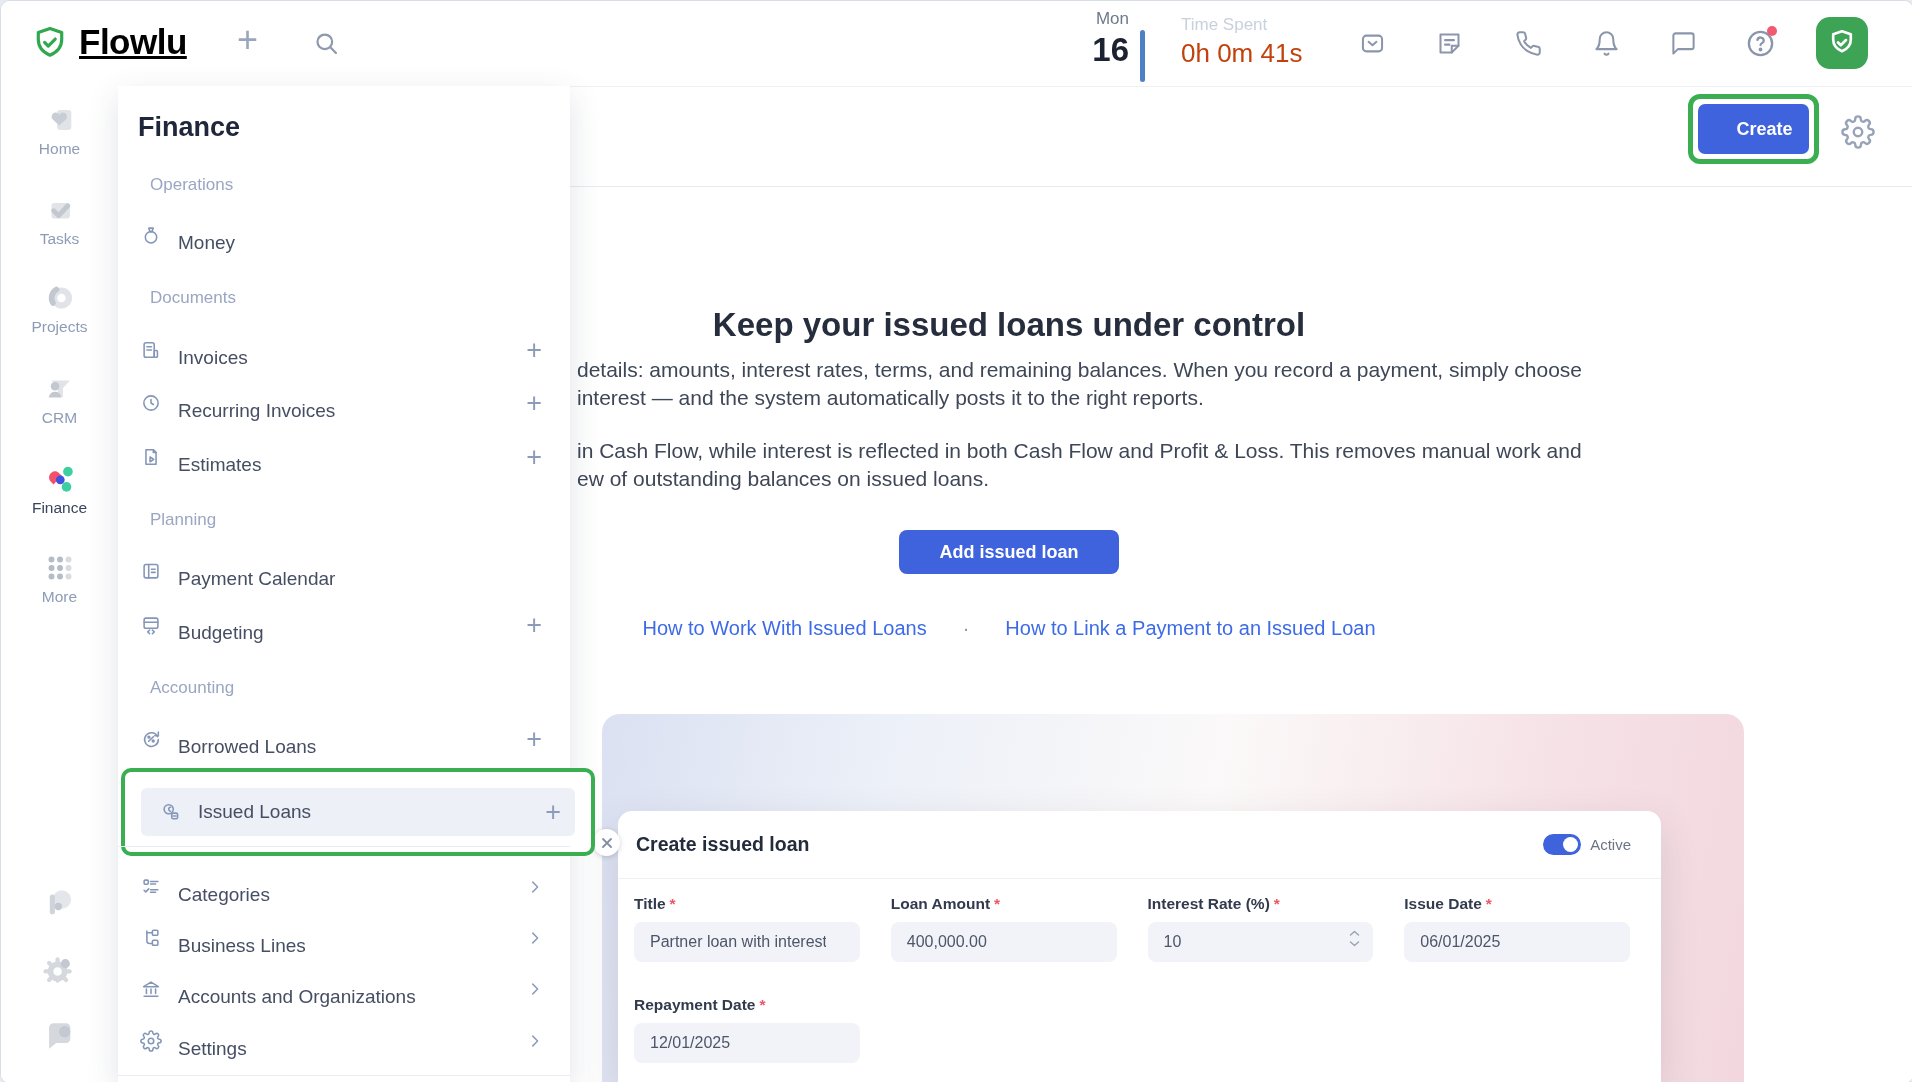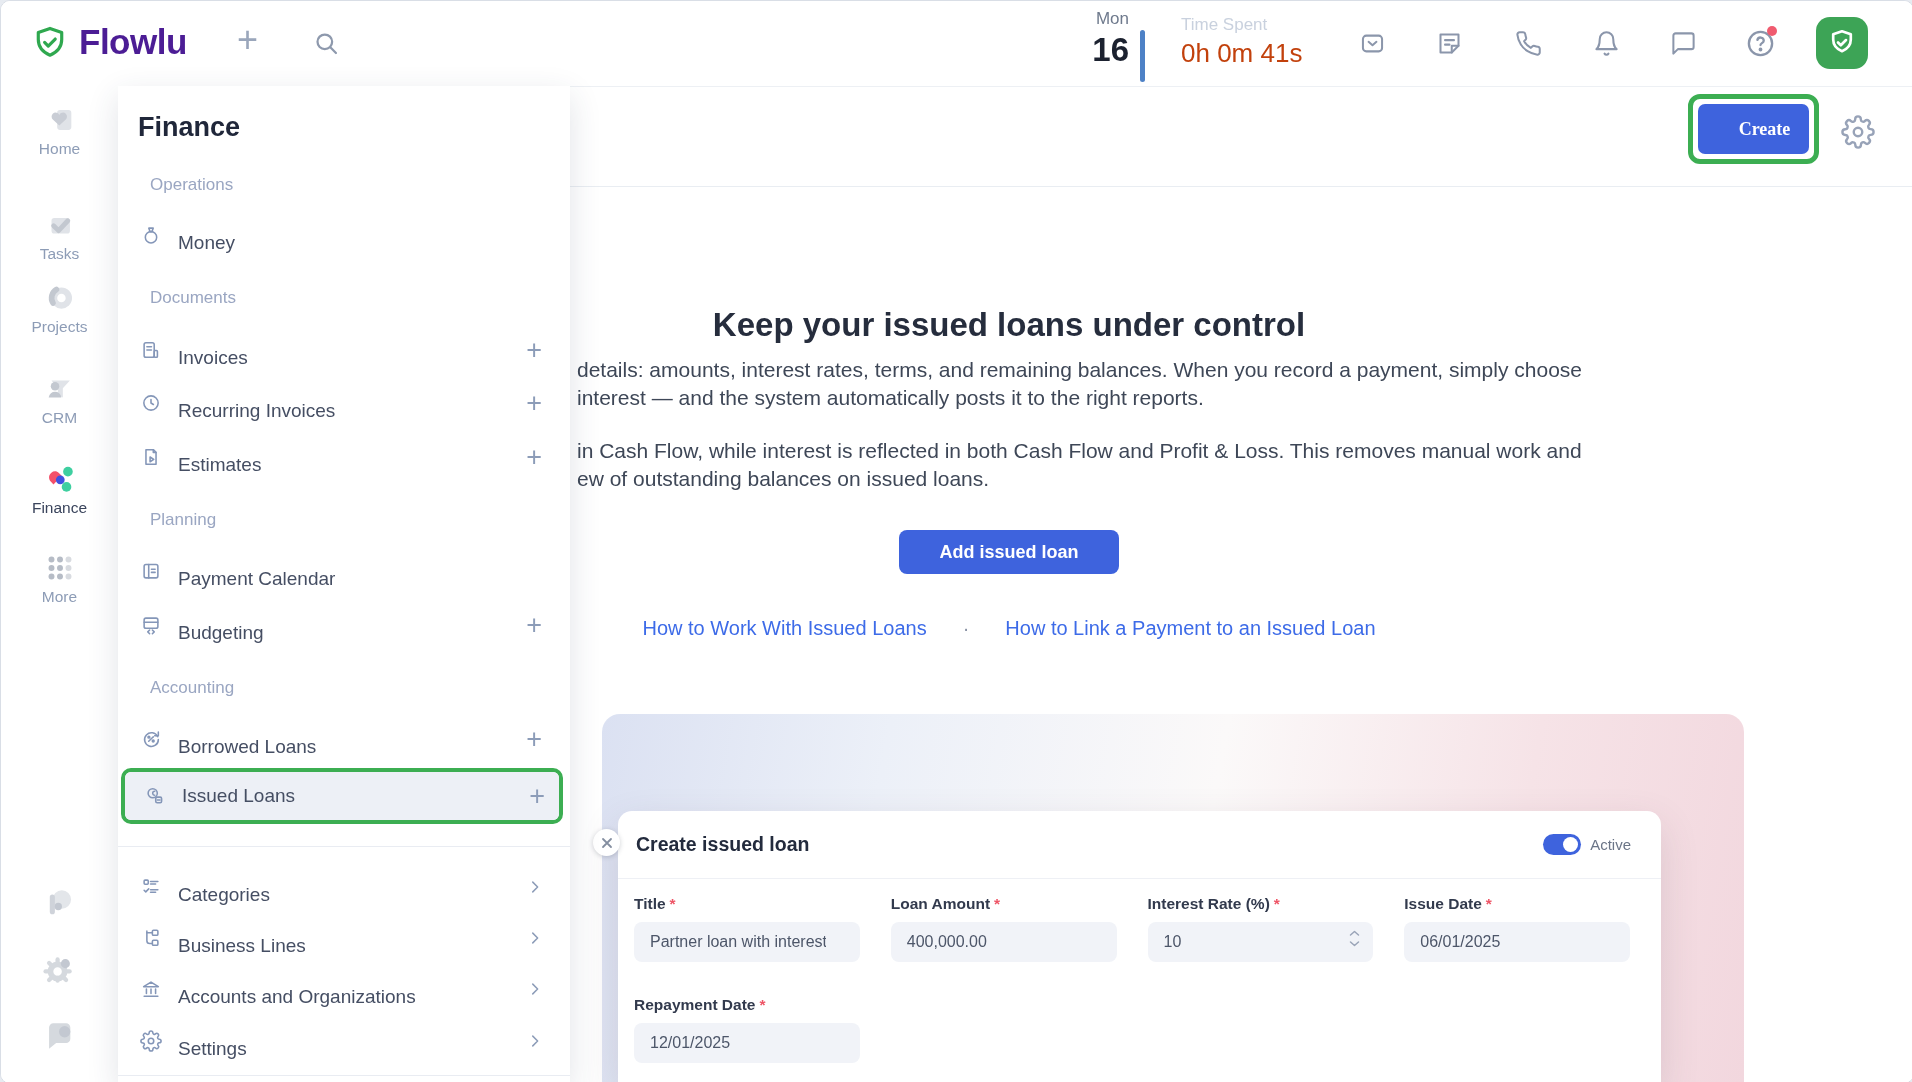--- a/index.html
+++ b/index.html
@@ -1,21 +1,21 @@
 <!DOCTYPE html>
 <html><head>
 <meta charset="utf-8">
 <style>
   html,body{margin:0;padding:0;background:#e7ebf1;font-family:"Liberation Sans","DejaVu Sans",sans-serif;}
   .app{position:relative;width:1912px;height:1082px;background:#ffffff;border:1px solid #d9dee6;border-radius:10px;overflow:hidden;}
 
   
   .topbar{position:absolute;left:0;top:0;width:100%;height:85px;background:#fff;border-bottom:1px solid #edf0f4;z-index:30;}
   .logo{position:absolute;left:30px;top:23px;width:38px;height:38px;}
-  .wordmark{position:absolute;left:78px;top:21px;font-size:35px;font-weight:700;color:#4c1d95;letter-spacing:-0.5px;}
+  .wordmark{position:absolute;left:78px;top:21px;font-size:35px;font-weight:700;color:#000000;letter-spacing:-0.5px;text-decoration:underline;}
   .tb-plus{position:absolute;left:236px;top:18px;font-size:36px;font-weight:300;color:#9aa6bb;cursor:pointer;}
   .tb-search{position:absolute;left:312px;top:29px;cursor:pointer;}
   .tb-date{position:absolute;left:1028px;top:8px;width:100px;text-align:right;}
   .tb-date .dow{font-size:17px;color:#6f7a8d;}
   .tb-date .dom{font-size:33px;font-weight:600;color:#1c2230;margin-top:2px;}
   .tb-bar{position:absolute;left:1139px;top:29px;width:5px;height:52px;background:#4d81c6;border-radius:3px;}
   .tb-time{position:absolute;left:1180px;top:14px;}
   .tb-time .tlabel{font-size:17px;color:#c9d1de;}
   .tb-time .tvalue{font-size:26px;color:#c2410c;margin-top:3px;}
   .tb-icon{position:absolute;top:29px;width:27px;height:27px;cursor:pointer;}
@@ -34,31 +34,31 @@
   
   .panel{position:absolute;left:117px;top:85px;width:452px;height:997px;background:#fff;box-shadow:0 10px 30px rgba(45,55,85,.14);z-index:40;}
   .panel-title{position:absolute;left:20px;top:26px;font-size:27px;font-weight:700;color:#20273a;}
   .psec{position:absolute;left:32px;font-size:17px;color:#9aa6c2;}
   .prow{position:absolute;left:14px;width:424px;height:44px;display:flex;align-items:center;border-radius:8px;cursor:pointer;}
   .prow svg{margin-left:8px;flex:none;}
   .prow .lbl{margin-left:16px;font-size:19px;color:#454e63;white-space:nowrap;margin-top:16px;}
   .prow .add{position:absolute;right:14px;top:7px;font-size:27px;font-weight:300;color:#8c9cb8;}
   .prow .chev{position:absolute;right:12px;top:13px;}
   .pdivider{position:absolute;left:0;width:452px;height:1px;background:#e9ecf2;}
-  .issued-box{position:absolute;left:3px;top:682px;width:434px;height:48px;border:4px solid #3cae52;border-radius:10px;padding:0;background:#fff;}
+  .issued-box{position:absolute;left:3px;top:682px;width:434px;height:48px;border:4px solid #3cae52;border-radius:10px;padding:16px;background:#fff;}
   .issued-inner{width:100%;height:100%;background:#edf0f6;border-radius:6px;display:flex;align-items:center;position:relative;cursor:pointer;}
   .issued-inner svg{margin-left:19px;flex:none;}
   .issued-inner .lbl{margin-left:16px;font-size:19px;color:#454e63;}
   .issued-inner .add{position:absolute;right:14px;top:9px;font-size:27px;font-weight:300;color:#8c9cb8;}
 
   
   .main{position:absolute;left:117px;top:85px;width:1795px;height:997px;background:#fff;}
   .page-header{position:absolute;left:0;top:0;width:100%;height:100px;border-bottom:1px solid #e9edf2;background:#fff;}
   .create-box{position:absolute;left:1570px;top:8px;border:5px solid #3cae52;border-radius:12px;padding:5px;}
-  .create-btn{width:111px;height:50px;background:#3e63dd;color:#fff;font-size:18px;font-weight:600;border:none;border-radius:7px;cursor:pointer;font-family:Liberation Serif, serif;padding-left:28px;}
+  .create-btn{width:111px;height:50px;background:#3e63dd;color:#fff;font-size:18px;font-weight:600;border:none;border-radius:7px;cursor:pointer;font-family:Liberation Sans, sans-serif;padding-left:28px;}
   .hdr-gear{position:absolute;left:1723px;top:29px;cursor:pointer;}
 
   .hero-title{position:absolute;left:333px;top:198px;width:1116px;text-align:center;font-size:33px;font-weight:600;color:#262d3d;}
   .hero-line{position:absolute;font-size:21px;color:#3e4757;white-space:nowrap;}
   .cta-btn{position:absolute;left:781px;top:444px;width:220px;height:44px;background:#3e63dd;color:#fff;font-size:18px;font-weight:600;border:none;border-radius:8px;cursor:pointer;font-family:inherit;}
   .links-row{position:absolute;left:333px;top:531px;width:1116px;display:flex;justify-content:center;align-items:center;gap:36px;}
   .doc-link{font-size:20px;color:#3d6be8;text-decoration:none;cursor:pointer;}
   .link-sep{font-size:20px;color:#8a93a5;}
 
   .banner{position:absolute;left:484px;top:628px;width:1142px;height:369px;border-radius:18px 18px 0 0;
@@ -147,21 +147,21 @@
   </header>
 
   <nav class="sidebar">
     <div class="nav-item" style="top:17px">
       <svg width="34" height="34" viewBox="0 0 24 24">
         <rect x="10" y="5" width="10" height="14" rx="2" fill="#e0e3e8"></rect>
         <path d="M11.5 8.4c1-1.8 3.3-2.1 4.6-.9 1.2 1.2 1.1 3.1-.2 4.4l-4.4 4-4.4-4c-1.3-1.3-1.4-3.2-.2-4.4 1.3-1.2 3.6-.9 4.6.9z" fill="#c9cdd5"></path>
       </svg>
       <div class="nav-label">Home</div>
     </div>
-    <div class="nav-item" style="top:122px">
+    <div class="nav-item" style="top:107px">
       <svg width="34" height="34" viewBox="0 0 24 24">
         <rect x="6" y="7" width="13" height="11" rx="2" fill="#e0e3e8"></rect>
         <path d="M7.5 12.5l3.5 3.5 6.5-7" fill="none" stroke="#c3c8d0" stroke-width="3.4" stroke-linecap="round" stroke-linejoin="round"></path>
       </svg>
       <div class="nav-label">Tasks</div>
     </div>
     <div class="nav-item" style="top:195px">
       <svg width="34" height="34" viewBox="0 0 24 24">
         <circle cx="13" cy="12" r="7.5" fill="#e0e3e8"></circle>
         <path d="M7 15.5A7 7 0 0 1 9.5 6" fill="none" stroke="#c3c8d0" stroke-width="4" stroke-linecap="round"></path>

